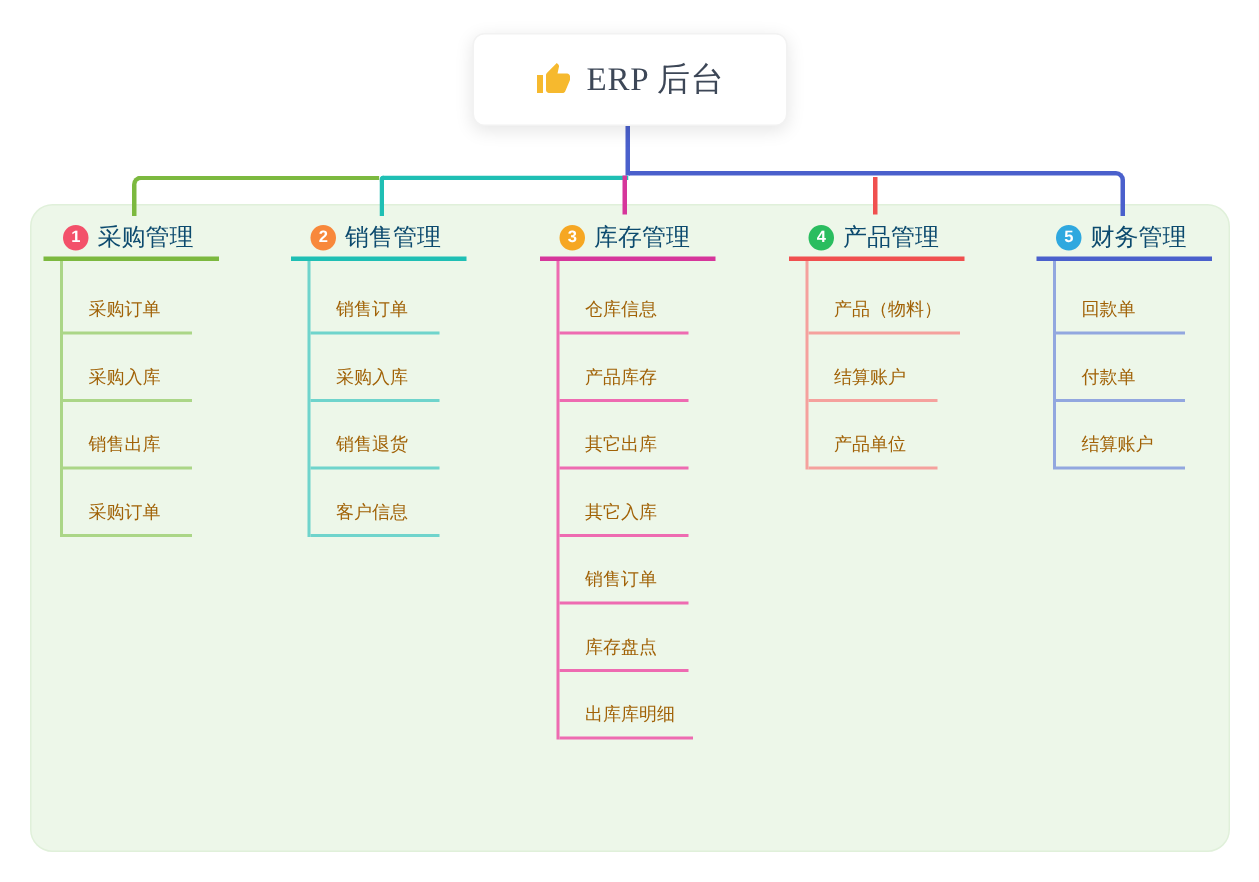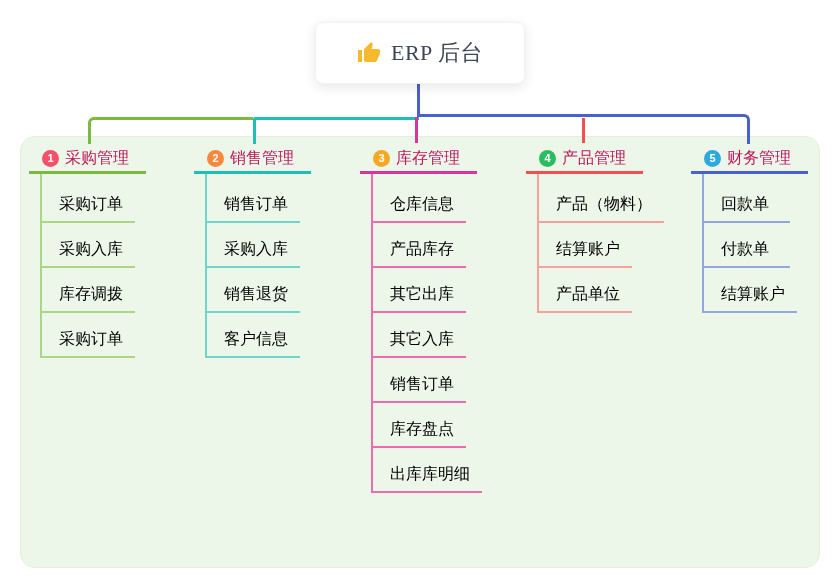--- a/index.html
+++ b/index.html
@@ -80,41 +80,41 @@
     border-radius:50%;
     background:var(--badge);
     color:#ffffff;
     font-size:11px;font-weight:700;
     line-height:17px;text-align:center;
     flex:0 0 17px;
   }
   .title-label{
     margin-left:6px;
     font-size:16px;
-    color:#be185d;
+    color:#0c4a6e;
     font-weight:500;
     white-space:nowrap;
   }
   .children{
     margin-left:11px;
     border-left:2px solid var(--light);
   }
   .child{
     box-sizing:border-box;
     height:45px;
     min-width:86px;
     width:fit-content;
     padding:0 12px 6px 17px;
     border-bottom:2px solid var(--light);
     display:flex;align-items:flex-end;
   }
   .children .child:first-child{height:49px;}
   .child span{
-    font-size:16px;
-    color:#000000;
+    font-size:12px;
+    color:#a16207;
     white-space:nowrap;
   }
   .b0{left:29px;}
   .b1{left:194px;}
   .b2{left:360px;}
   .b3{left:526px;}
   .b4{left:691px;}
 </style>
 </head>
 <body>
@@ -143,21 +143,21 @@
       <span class="title-label">采购管理</span>
     </div>
     <div class="children">
       <div class="child">
           <span>采购订单</span>
         </div>
       <div class="child">
           <span>采购入库</span>
         </div>
       <div class="child">
-          <span>库存调拨</span>
+          <span>销售出库</span>
         </div>
       <div class="child">
           <span>采购订单</span>
         </div>
     </div>
   </div>
 
   <div class="branch b1" style="--line: #1fbfb4; --light: #6fd4cc; --badge: #f8883b;">
     <div class="title-row">
       <span class="badge">2</span>

